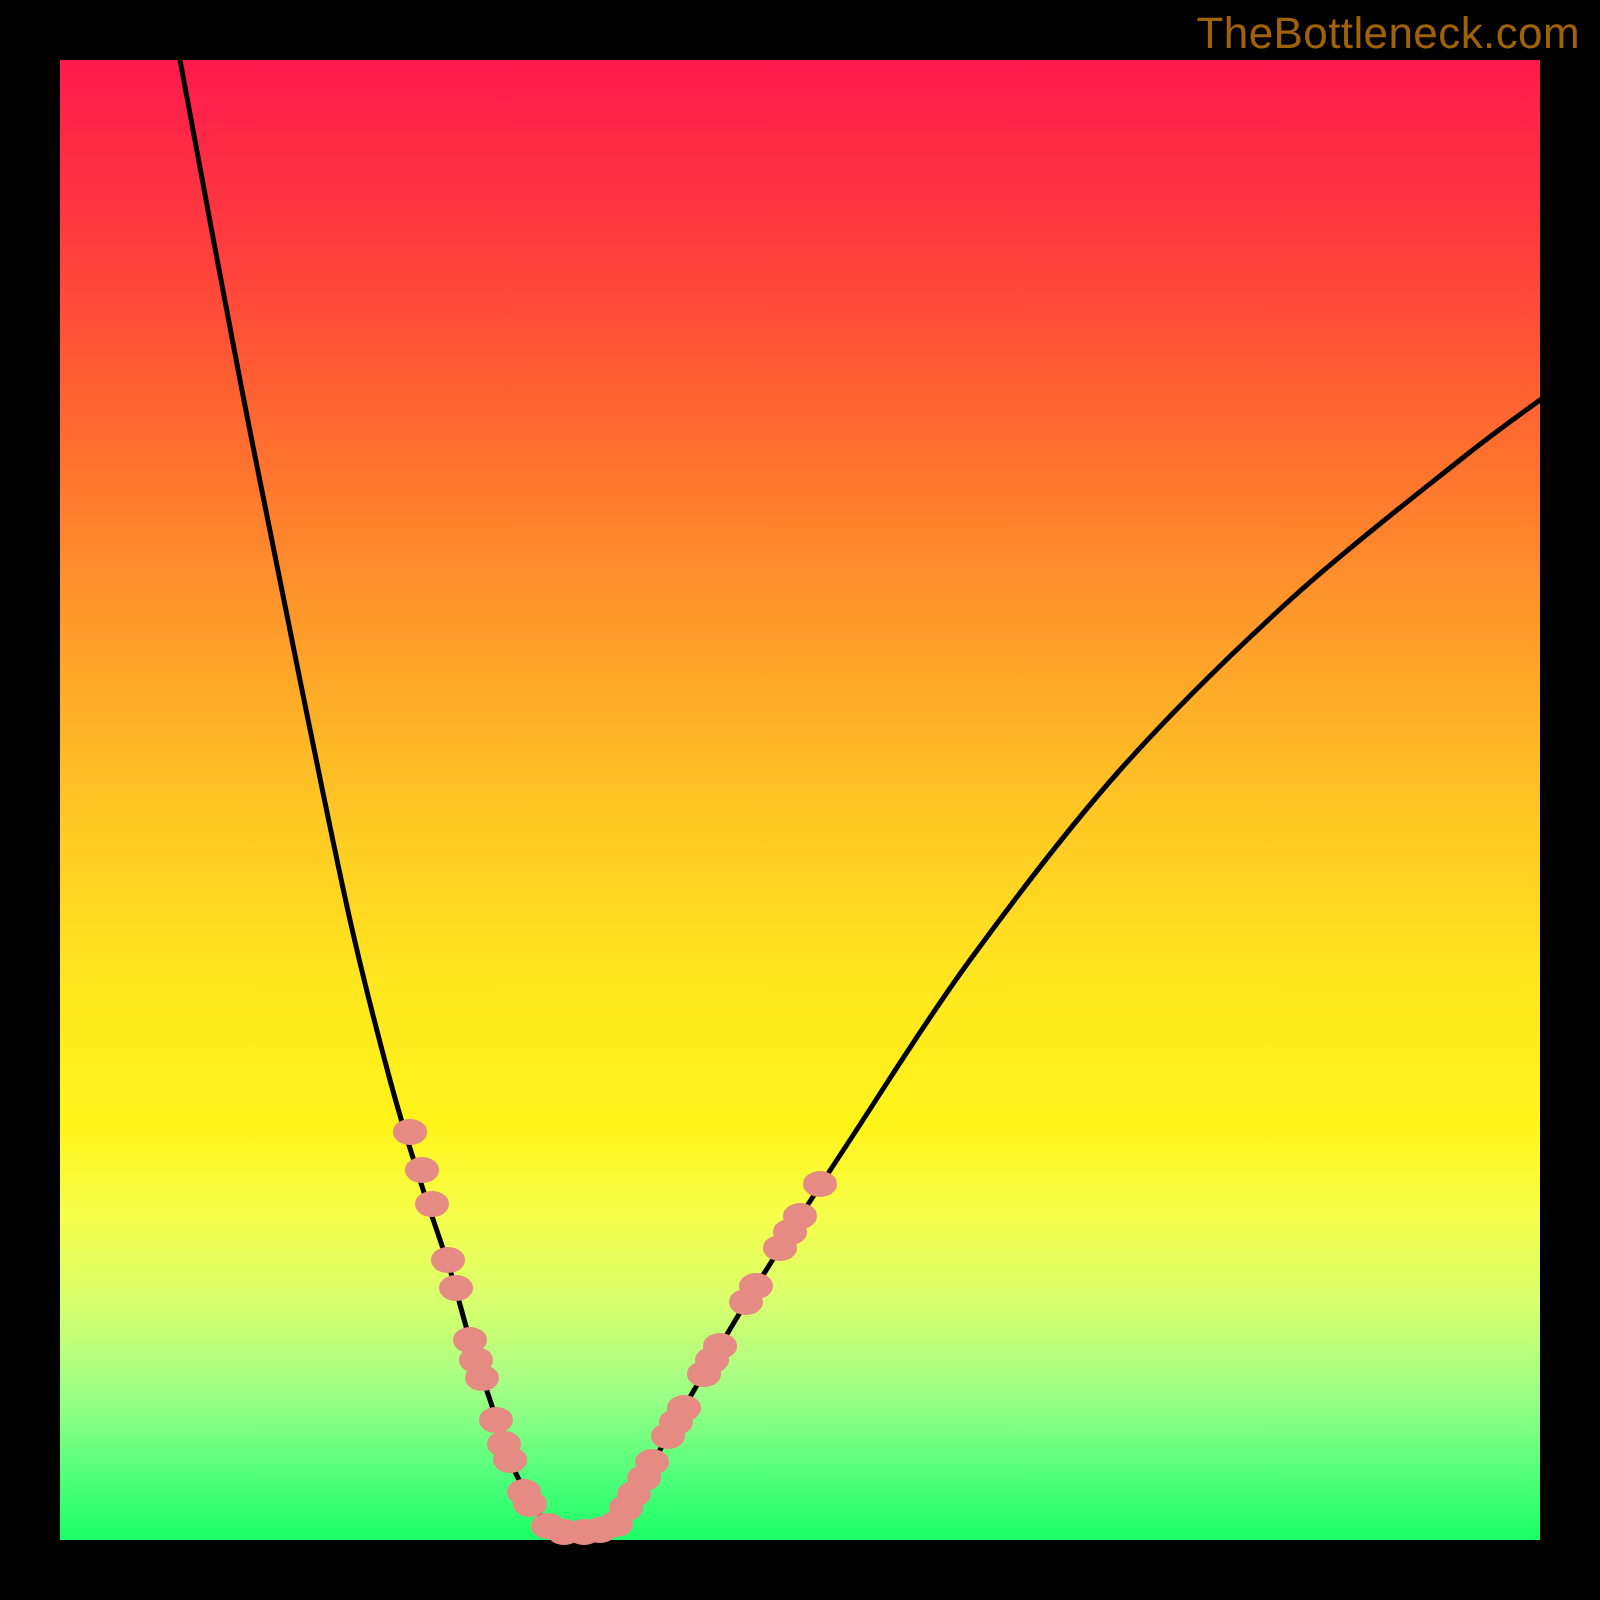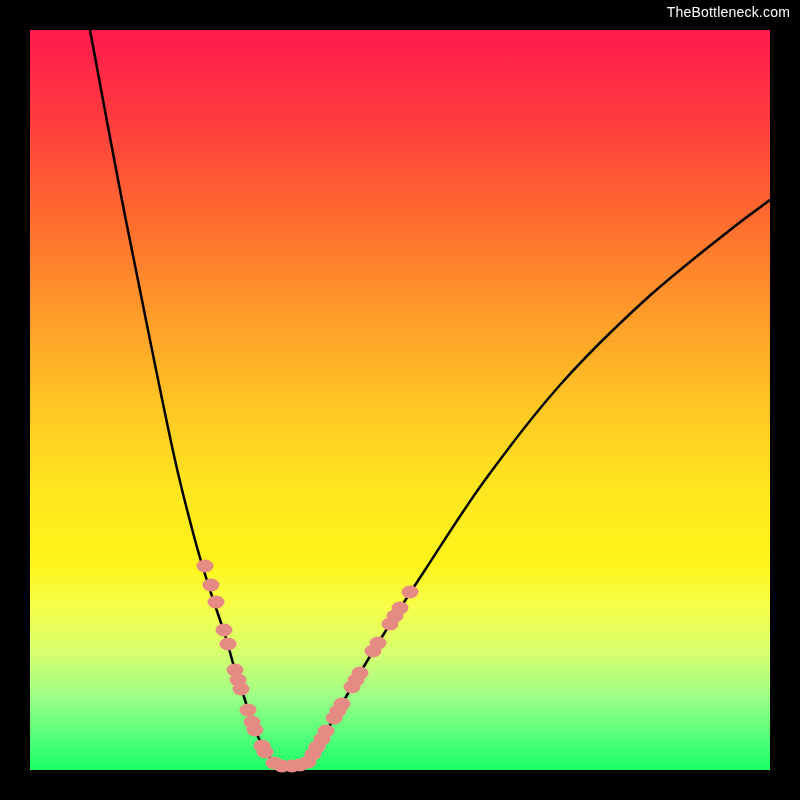--- a/index.html
+++ b/index.html
@@ -29,22 +29,22 @@
       #9fff86 90%,
       #4dff7a 96%,
       #1aff66 100%
     );
   }
   .watermark {
     position: absolute;
     top: 4px;
     right: 10px;
     font-family: Arial, Helvetica, sans-serif;
-    font-size: 14px;
-    color: #ffffff;
+    font-size: 22px;
+    color: #a16207;
     letter-spacing: 0.2px;
   }
   svg {
     position: absolute;
     left: 0;
     top: 0;
   }
 </style>
 </head>
 <body>

